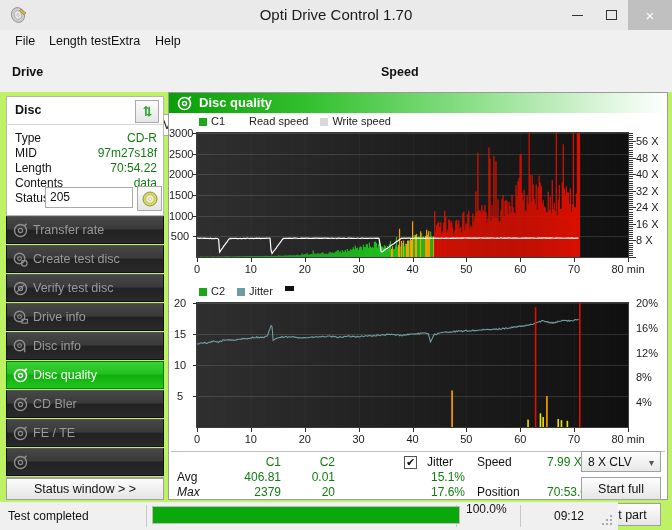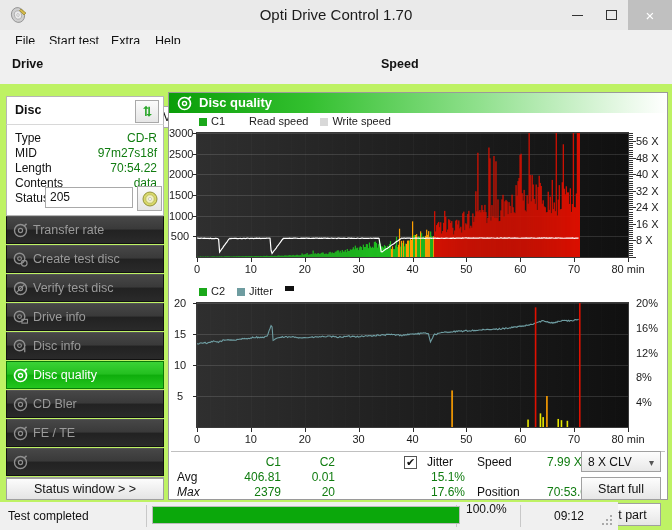--- a/index.html
+++ b/index.html
@@ -49,21 +49,21 @@
     position:absolute; left:0; top:30px; width:672px; height:22px;
     background:#f0f0f0;
   }
   .menu-item {
     position:absolute; top:0; height:22px; line-height:22px;
     font-size:12.5px; color:#111; padding:0 7px; cursor:default;
   }
 
   
   .toolbar {
-    position:absolute; left:0; top:44px; width:672px; height:40px;
+    position:absolute; left:0; top:52px; width:672px; height:40px;
     background:#f0f0f0;
   }
   .tb-label {
     position:absolute; font-size:12.5px; font-weight:bold; color:#111; top:13px;
   }
   .combo {
     position:absolute; box-sizing:border-box;
     background:#fff; border:1px solid #a9a9a9;
     font-size:12px; color:#111;
   }
@@ -249,21 +249,21 @@
     <div class="winbtn max">
         <div class="maxbox"></div>
       </div>
     <div class="winbtn close">
         <span class="gl">×</span>
       </div>
   </div>
 
   <div class="menubar">
     <div class="menu-item" style="left:8px">File</div>
-    <div class="menu-item" style="left:42px">Start test</div>
+    <div class="menu-item" style="left:42px">Length test</div>
     <div class="menu-item" style="left:104px">Extra</div>
     <div class="menu-item" style="left:148px">Help</div>
   </div>
 
   <div class="toolbar">
     <div class="tb-label" style="left:12px">Drive</div>
 
     <div class="combo" style="left:68px; top:62px; width:272px; height:22px;">
       <span style="position:absolute; left:5px; top:50%; transform:translateY(-50%);">
         <svg width="15" height="14" viewBox="0 0 15 14">

